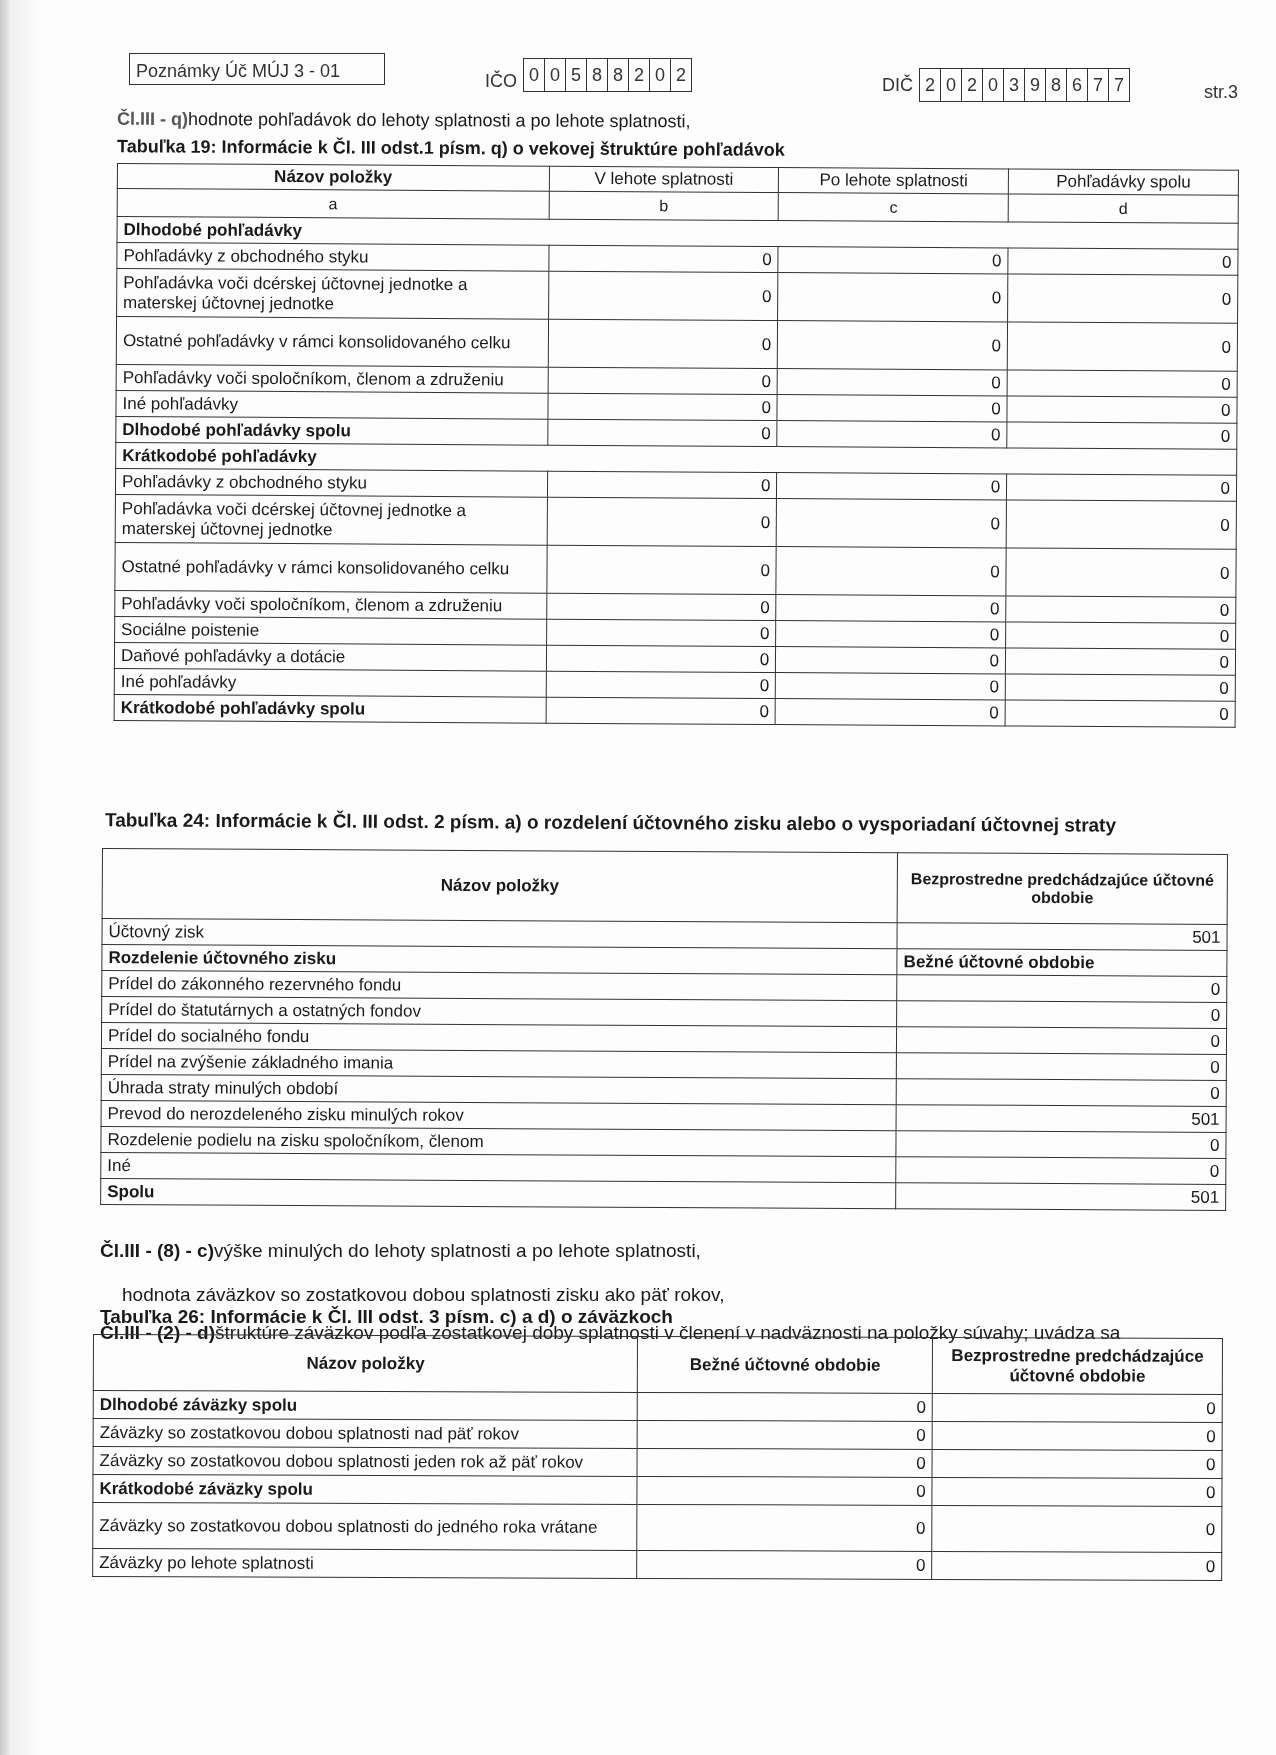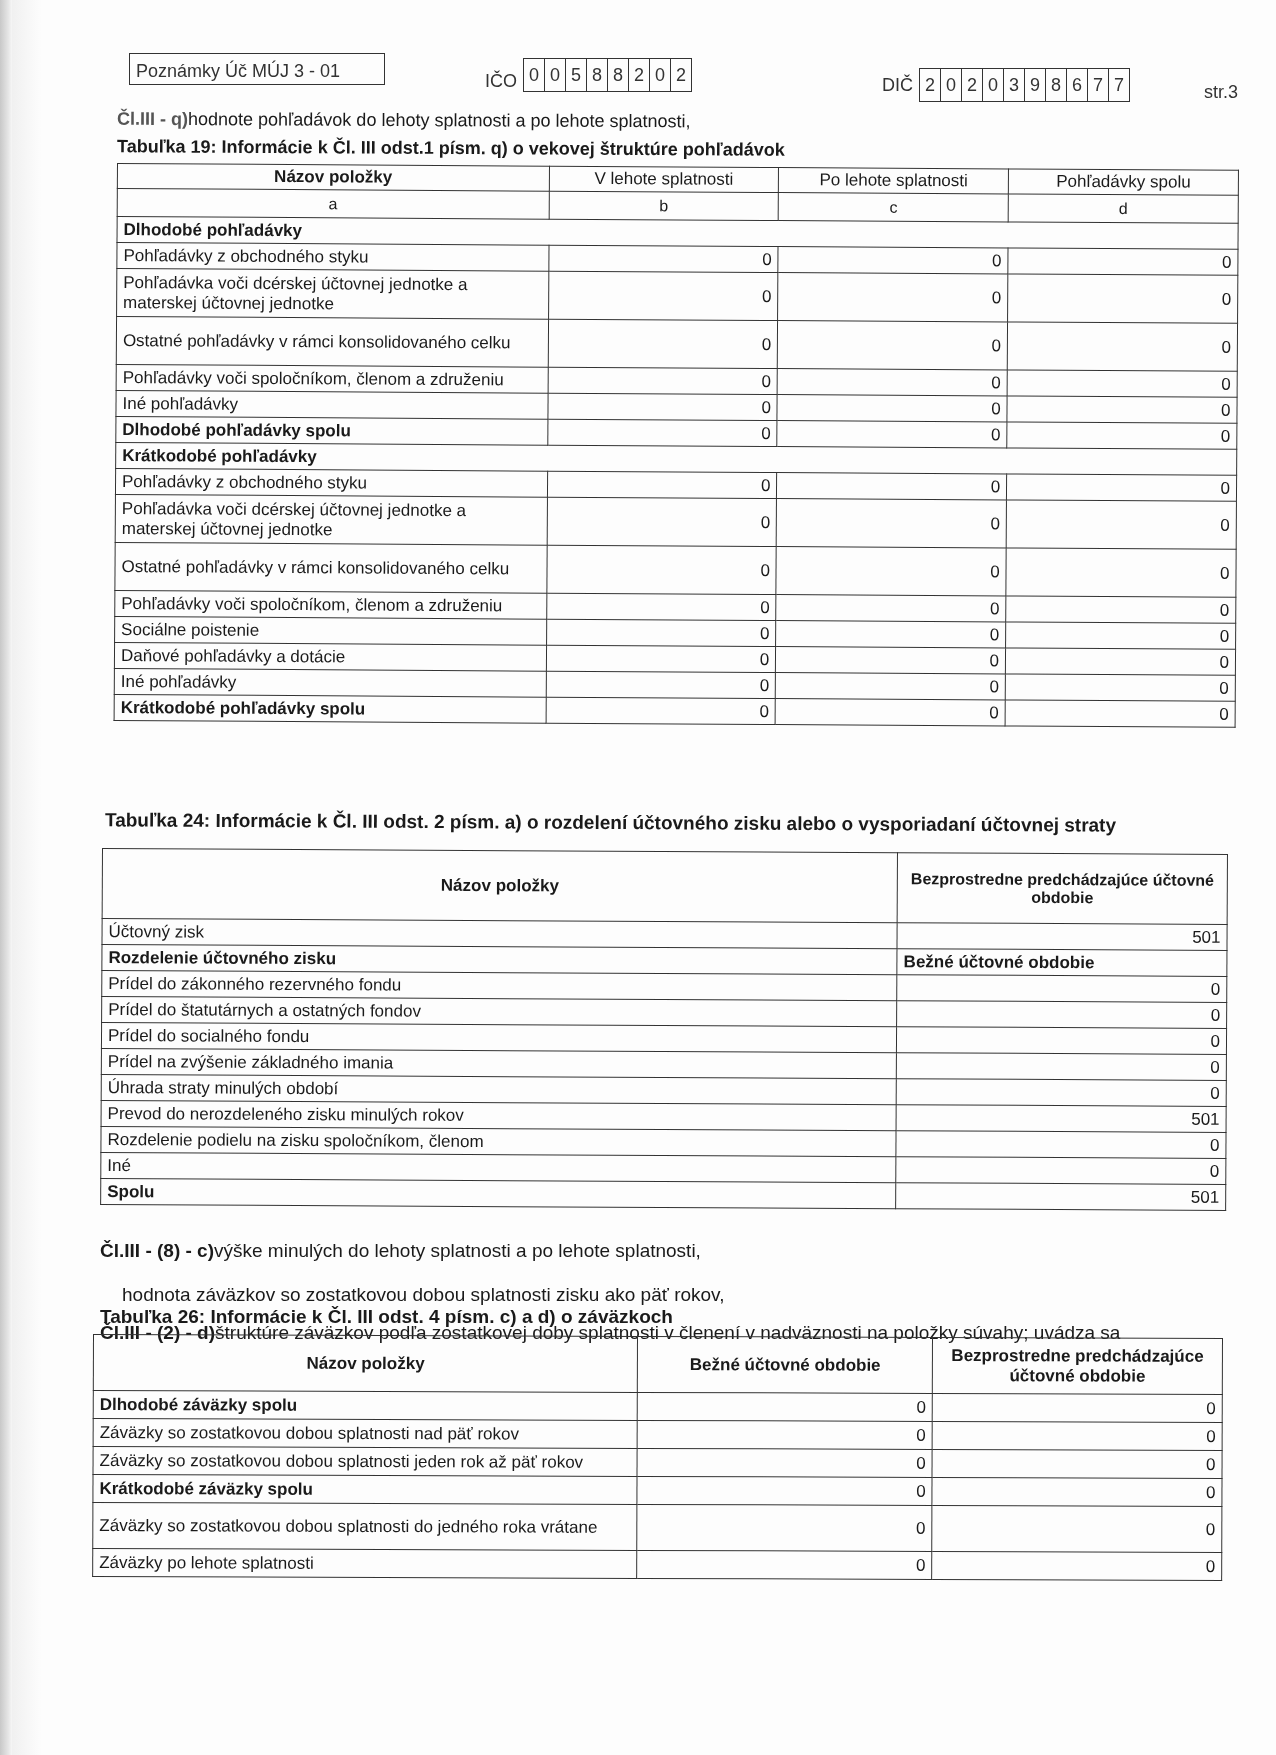--- a/index.html
+++ b/index.html
@@ -257,21 +257,21 @@
     </tbody>
 </table>
 
 <div class="abs line" style="left:100px;top:1240px;font-size:19px;">
   <span class="bold">Čl.III - (8) - c)</span><span>výške minulých do lehoty splatnosti a po lehote splatnosti,</span>
 </div>
 <div class="abs line" style="left:100px;top:1322px;font-size:19px;">
   <span class="bold">Čl.III - (2) - d)</span><span>štruktúre záväzkov podľa zostatkovej doby splatnosti v členení v nadväznosti na položky súvahy; uvádza sa</span>
 </div>
 <div class="abs line" style="left:122px;top:1284px;font-size:19px;">hodnota záväzkov so zostatkovou dobou splatnosti zisku ako päť rokov,</div>
-<div class="abs line bold" style="left:100px;top:1306px;font-size:19px;">Tabuľka 26: Informácie k Čl. III odst. 4 písm. c) a d) o záväzkoch</div>
+<div class="abs line bold" style="left:100px;top:1306px;font-size:19px;">Tabuľka 26: Informácie k Čl. III odst. 3 písm. c) a d) o záväzkoch</div>
 
 <table id="t26" style="left:93px;top:1334px;width:1130px;transform:rotate(0.2deg);transform-origin:left top;">
   <colgroup>
       <col style="width:545px">
       <col style="width:295px">
       <col style="width:290px">
     </colgroup>
   <thead>
     <tr style="height:56px">
       <th>Názov položky</th>

